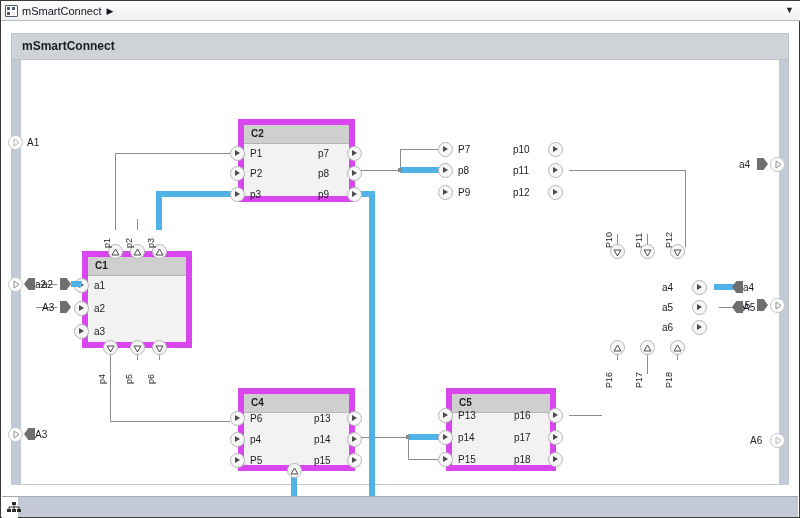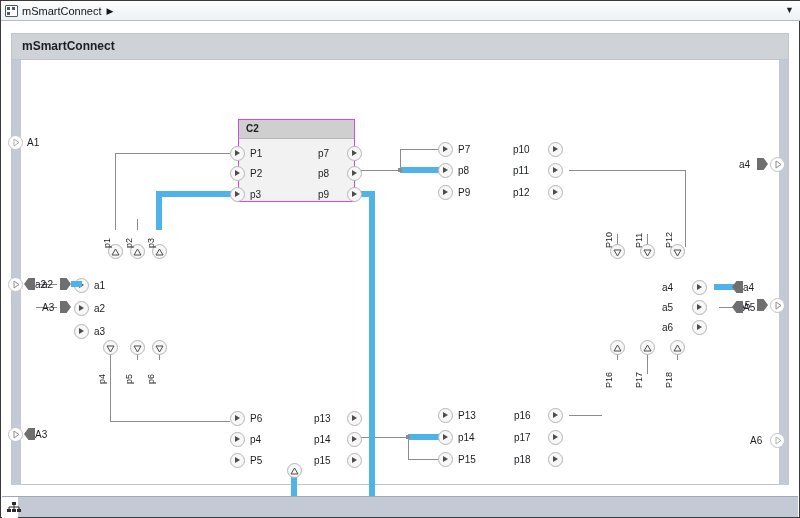--- a/index.html
+++ b/index.html
@@ -33,21 +33,21 @@
   
   .statusbar{position:absolute;left:1px;bottom:0;width:796px;height:21px;background:#c3cad6;border-top:1px solid #9fa8b4;box-sizing:border-box;}
   .statusbar .sb-white{position:absolute;left:0;top:0;width:16px;height:21px;background:#fff;}
   .sb-icon{position:absolute;left:5px;top:5px;width:14px;height:11px;}
 
   
   .layer{position:absolute;left:0;top:0;width:796px;height:474px;}
   svg.wires{position:absolute;left:0;top:0;width:796px;height:474px;overflow:visible;}
 
   
-  .blk{position:absolute;box-sizing:border-box;border:1px solid #d946ef;background:#f2f2f2;}
+  .blk{position:absolute;box-sizing:border-box;border:6px solid #d946ef;background:#f2f2f2;}
   .blk .hdr{position:absolute;left:0;top:0;right:0;height:19px;background:#cfcfcf;border-bottom:1px solid #b5b5b5;box-sizing:border-box;}
   .blk .hdr b{position:absolute;left:7px;top:3px;font-size:10px;font-weight:bold;color:#1a1d21;}
 
   
   .port{position:absolute;width:15px;height:15px;border:1px solid #b5b5b5;background:#f7f7f7;border-radius:50%;box-sizing:border-box;}
   .port.l{left:-8px;}
   .port.r{right:-8px;}
   .port .tri{position:absolute;left:4px;top:3px;width:0;height:0;border-left:5px solid #4d4d4d;border-top:3.5px solid transparent;border-bottom:3.5px solid transparent;}
   .port .triout{position:absolute;left:3.5px;top:3px;width:0;height:0;
       border-left:5px solid transparent;border-top:3.5px solid transparent;border-bottom:3.5px solid transparent;}
@@ -145,20 +145,26 @@
           <path d="M406,415 L441,415"></path>
 
           <path d="M712,265 L733,265"></path>
         </g>
         <g fill="#8c8c8c">
           <rect x="396" y="146" width="4" height="4"></rect>
           <rect x="404" y="413" width="4" height="4"></rect>
         </g>
       </svg>
 
+      <div class="blk" style="left:80px;top:229px;width:110px;height:97px">
+        <div class="hdr">
+          <b>C1</b>
+        </div>
+
+      </div>
 
       <div class="port l" style="left:72px;top:256px">
           <i class="tri"></i>
         </div>
       <span class="plbl" style="left:92px;top:258px">a1</span>
       <div class="port l" style="left:72px;top:279px">
           <i class="tri"></i>
         </div>
       <span class="plbl" style="left:92px;top:281px">a2</span>
       <div class="port l" style="left:72px;top:302px">
@@ -252,20 +258,25 @@
       <span class="plbl" style="left:511px;top:122px">p10</span>
       <div class="port r" style="left:546px;top:141px">
           <i class="triout" style="border-left-color:#4d4d4d"></i>
         </div>
       <span class="plbl" style="left:511px;top:143px">p11</span>
       <div class="port r" style="left:546px;top:163px">
           <i class="triout" style="border-left-color:#4d4d4d"></i>
         </div>
       <span class="plbl" style="left:511px;top:165px">p12</span>
 
+      <div class="blk" style="left:236px;top:366px;width:117px;height:83px">
+        <div class="hdr">
+          <b>C4</b>
+        </div>
+      </div>
       <div class="port l" style="left:228px;top:389px">
           <i class="triout" style="border-left-color:#4d4d4d"></i>
         </div>
       <span class="plbl" style="left:248px;top:391px">P6</span>
       <div class="port l" style="left:228px;top:410px">
           <i class="triout" style="border-left-color:#4d4d4d"></i>
         </div>
       <span class="plbl" style="left:248px;top:412px">p4</span>
       <div class="port l" style="left:228px;top:431px">
           <i class="triout" style="border-left-color:#4d4d4d"></i>
@@ -283,20 +294,25 @@
           <i class="triout" style="border-left-color:#4d4d4d"></i>
         </div>
       <span class="plbl" style="left:312px;top:433px">p15</span>
       <div class="vport" style="left:285px;top:441px">
         <svg width="13" height="13" viewBox="0 0 13 13">
             <polygon points="6.5,3 10,9 3,9" fill="none" stroke="#4d4d4d"></polygon>
           </svg>
       </div>
       <span class="vlbl" style="left:285px;top:474px">p9</span>
 
+      <div class="blk" style="left:444px;top:366px;width:110px;height:83px">
+        <div class="hdr">
+          <b>C5</b>
+        </div>
+      </div>
       <div class="port l" style="left:436px;top:386px">
           <i class="triout" style="border-left-color:#4d4d4d"></i>
         </div>
       <span class="plbl" style="left:456px;top:388px">P13</span>
       <div class="port l" style="left:436px;top:408px">
           <i class="triout" style="border-left-color:#4d4d4d"></i>
         </div>
       <span class="plbl" style="left:456px;top:410px">p14</span>
       <div class="port l" style="left:436px;top:430px">
           <i class="triout" style="border-left-color:#4d4d4d"></i>

